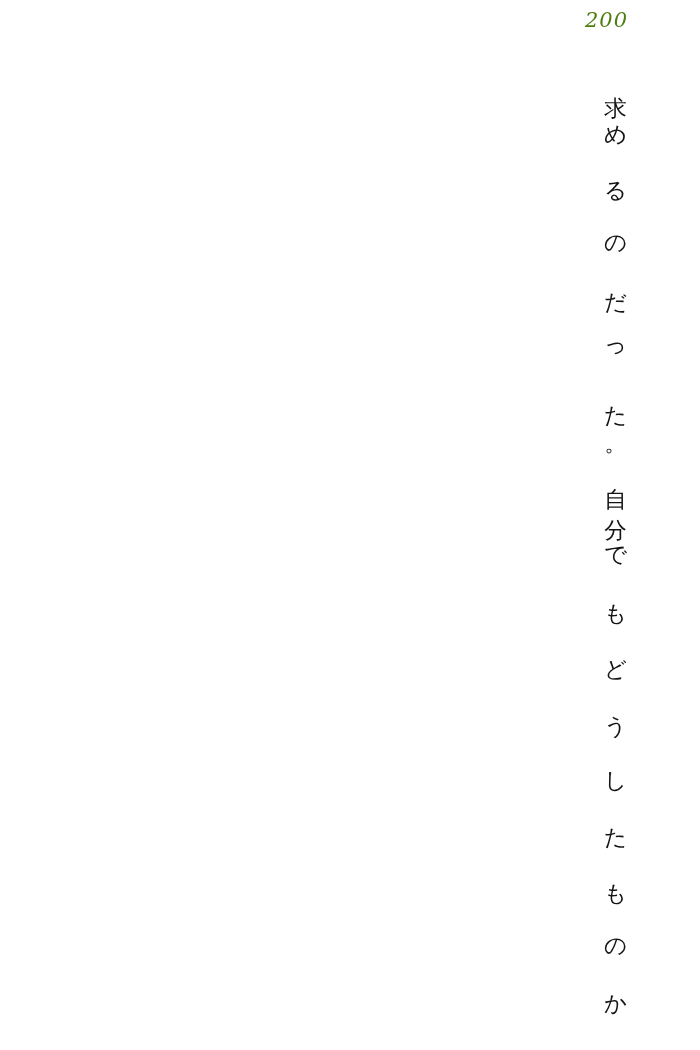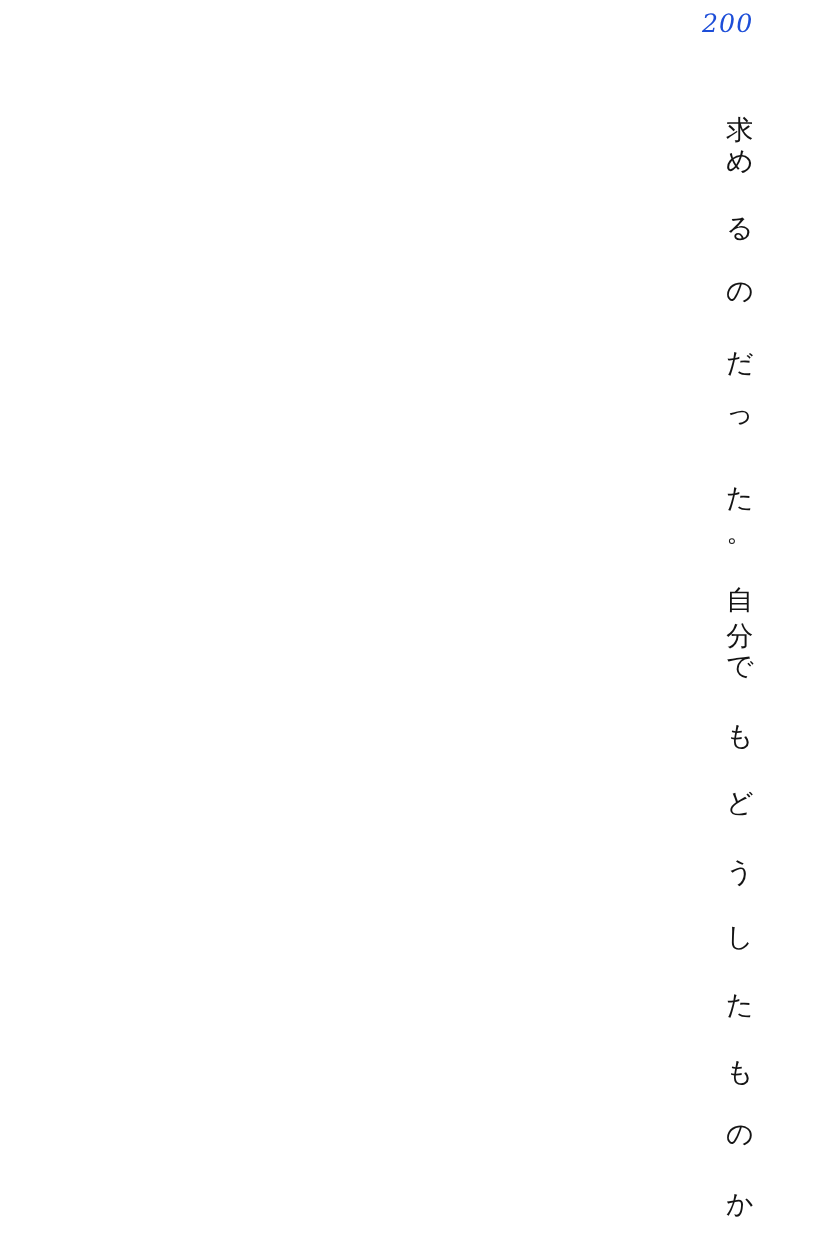--- a/index.html
+++ b/index.html
@@ -22,21 +22,21 @@
     box-sizing: border-box;
   }
   .page-number {
     position: absolute;
     top: 8px;
     right: 72px;
     font-family: "DejaVu Serif", serif;
     font-style: italic;
     font-size: 21px;
     letter-spacing: 1px;
-    color: #1d4ed8;
+    color: #4d7c0f;
   }
   .text-body {
     position: absolute;
     top: 56px;
     right: 62px;
     height: 950px;
     width: 600px;
     display: flex;
     flex-direction: row;
     justify-content: flex-start;

